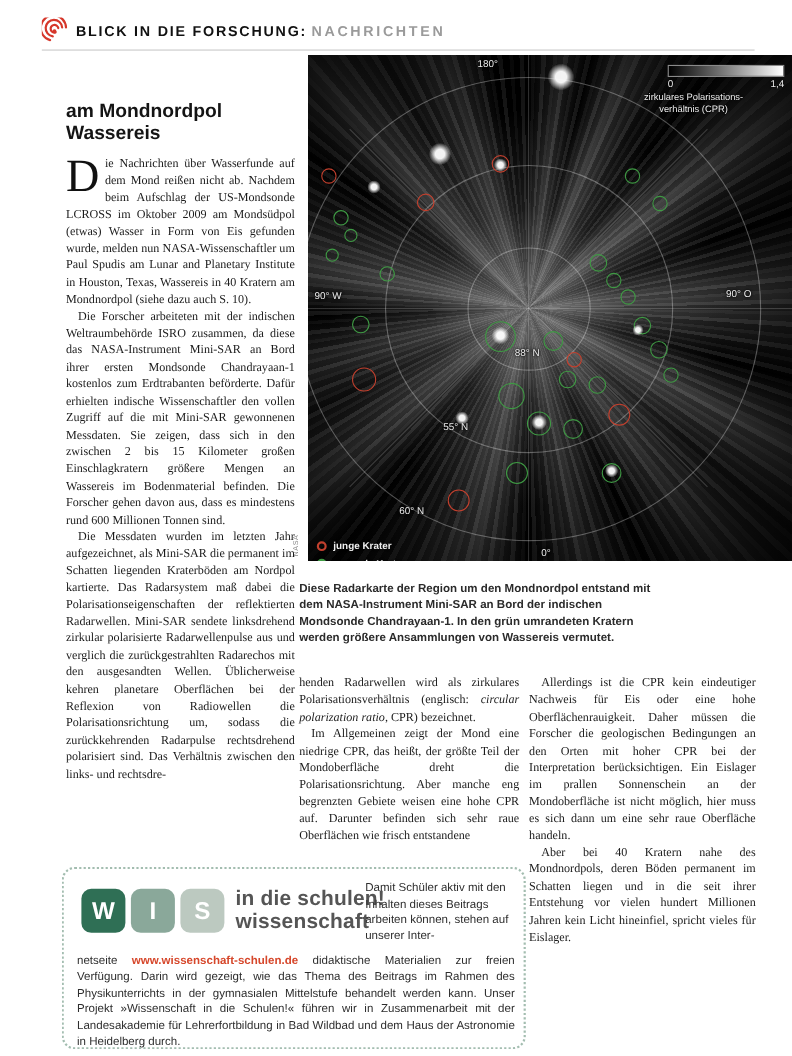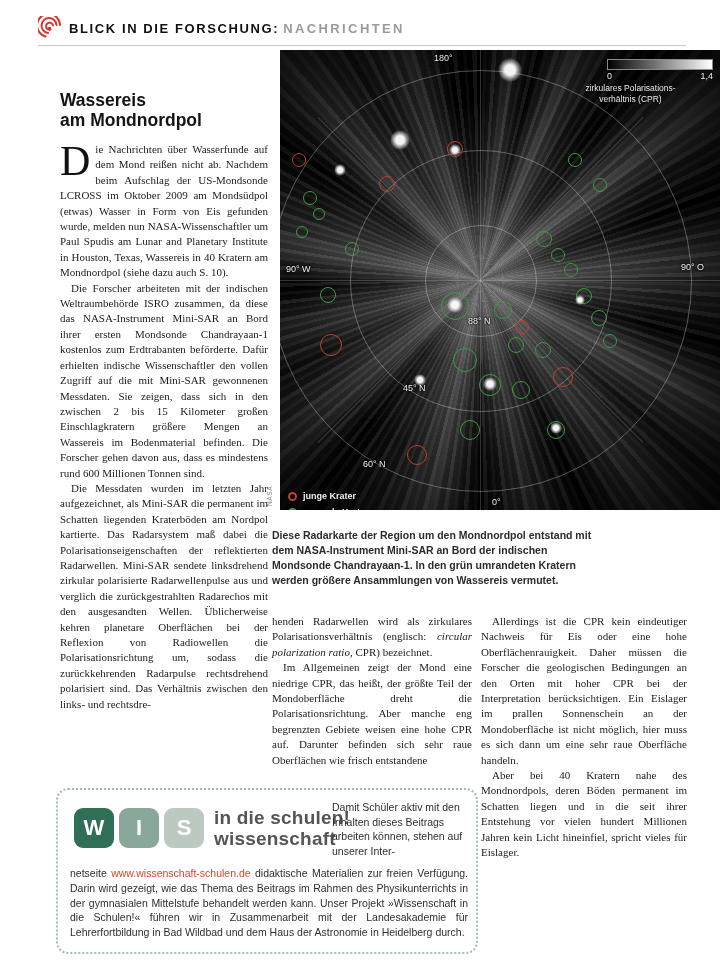--- a/index.html
+++ b/index.html
@@ -60,21 +60,21 @@
   .caption{position:absolute;left:272px;top:528px;width:334px;font-size:10.5px;line-height:15px;font-weight:bold;color:#2b2b2b;text-align:left;}
   .italic{font-style:italic;}
 
   
   .wis{position:absolute;left:56px;top:788px;width:422px;height:166px;border:2px dotted #a3bdb0;border-radius:12px;box-sizing:border-box;}
   .wis-sq{position:absolute;width:40px;height:40px;border-radius:9px;color:#fff;font-weight:bold;font-size:22px;
     display:flex;align-items:center;justify-content:center;top:18px;}
   .wis-tag{position:absolute;left:156px;top:17px;font-size:19px;line-height:21px;color:#555;font-weight:bold;letter-spacing:0.2px;}
   .wis-intro{position:absolute;left:274px;top:10px;width:142px;font-size:10.5px;line-height:14.5px;color:#2e2e2e;}
   .wis-body{position:absolute;left:12px;top:76px;width:398px;font-size:10.5px;line-height:14.8px;color:#2e2e2e;text-align:justify;}
-  .wis-link{color:#d6472b;font-weight:normal;text-decoration:none;}
+  .wis-link{color:#d6472b;font-weight:bold;text-decoration:none;}
 </style>
 </head>
 <body>
 
 <div class="header">
   <span class="sig">
     <svg width="24" height="24" viewBox="0 0 24 24">
       <g fill="none" stroke="#d6372b" stroke-width="2" stroke-linecap="round">
         <path d="M12.5 13.5 a3.5 3.5 0 1 1 2.5 -4"></path>
         <path d="M10 17 a7.5 7.5 0 1 1 8.5 -8"></path>
@@ -93,23 +93,23 @@
   <div class="graticule" style="left:70px;top:100px;width:260px;height:260px;"></div>
   <div class="graticule" style="left:-10px;top:20px;width:420px;height:420px;"></div>
 
   <div class="grat-line" style="left:200px;top:0;width:1px;height:460px;"></div>
   <div class="grat-line" style="left:0;top:230px;width:440px;height:1px;"></div>
   <div class="grat-line" style="left:200px;top:0;width:1px;height:460px;transform:rotate(45deg);"></div>
   <div class="grat-line" style="left:200px;top:0;width:1px;height:460px;transform:rotate(-45deg);"></div>
 
   <div class="map-label" style="left:154px;top:3px;">180°</div>
   <div class="map-label" style="left:6px;top:214px;">90° W</div>
-  <div class="map-label" style="left:380px;top:212px;margin-left:21px;">90° O</div>
+  <div class="map-label" style="left:380px;top:212px;">90° O</div>
   <div class="map-label" style="left:188px;top:266px;">88° N</div>
-  <div class="map-label" style="left:123px;top:333px;">45° N</div>
+  <div class="map-label" style="left:123px;top:333px;">55° N</div>
   <div class="map-label" style="left:83px;top:409px;">60° N</div>
   <div class="map-label" style="left:212px;top:447px;">0°</div>
 
   <div class="cpr-bar"></div>
   <div class="cpr-ends">
     <span>0</span>
     <span>1,4</span>
   </div>
   <div class="cpr-caption">
     <div>zirkulares Polarisations-</div>
@@ -161,22 +161,22 @@
     <div class="marker bright" style="left: 54px; top: 114px; height: 12px; width: 12px;"></div>
     <div class="marker bright" style="left: 295px; top: 245px; height: 10px; width: 10px;"></div>
     <div class="marker bright" style="left: 134px; top: 324px; height: 12px; width: 12px;"></div>
     <div class="marker bright" style="left: 203px; top: 327px; height: 14px; width: 14px;"></div>
     <div class="marker bright" style="left: 270px; top: 372px; height: 12px; width: 12px;"></div>
     <div class="marker bright" style="left: 169px; top: 94px; height: 12px; width: 12px;"></div>
   </div>
 <div class="credit">NASA</div>
 
 <div class="title">
+  <div>am Mondnordpol</div>
   <div>Wassereis</div>
-  <div>am Mondnordpol</div>
 </div>
 
 <div class="col col1">
   <p><span class="dropcap">D</span><span>ie Nachrichten über Wasserfunde auf dem Mond reißen nicht ab. Nachdem beim Aufschlag der US-Mondsonde LCROSS im Oktober 2009 am Mondsüdpol (etwas) Wasser in Form von Eis gefunden wurde, melden nun NASA-Wissenschaftler um Paul Spudis am Lunar and Planetary Institute in Houston, Texas, Wassereis in 40 Kratern am Mondnordpol (siehe dazu auch S. 10).</span></p>
   <p class="ind">Die Forscher arbeiteten mit der indischen Weltraumbehörde ISRO zusammen, da diese das NASA-Instrument Mini-SAR an Bord ihrer ersten Mondsonde Chandrayaan-1 kostenlos zum Erdtrabanten beförderte. Dafür erhielten indische Wissenschaftler den vollen Zugriff auf die mit Mini-SAR gewonnenen Messdaten. Sie zeigen, dass sich in den zwischen 2 bis 15 Kilometer großen Einschlagkratern größere Mengen an Wassereis im Bodenmaterial befinden. Die Forscher gehen davon aus, dass es mindestens rund 600 Millionen Tonnen sind.</p>
   <p class="ind">Die Messdaten wurden im letzten Jahr aufgezeichnet, als Mini-SAR die permanent im Schatten liegenden Kraterböden am Nordpol kartierte. Das Radarsystem maß dabei die Polarisationseigenschaften der reflektierten Radarwellen. Mini-SAR sendete linksdrehend zirkular polarisierte Radarwellenpulse aus und verglich die zurückgestrahlten Radarechos mit den ausgesandten Wellen. Üblicherweise kehren planetare Oberflächen bei der Reflexion von Radiowellen die Polarisationsrichtung um, sodass die zurückkehrenden Radarpulse rechtsdrehend polarisiert sind. Das Verhältnis zwischen den links- und rechtsdre-</p>
 </div>
 
 <div class="caption">Diese Radarkarte der Region um den Mondnordpol entstand mit dem NASA-Instrument Mini-SAR an Bord der indischen Mondsonde Chandrayaan-1. In den grün umrandeten Kratern werden größere Ansammlungen von Wassereis vermutet.</div>
 

